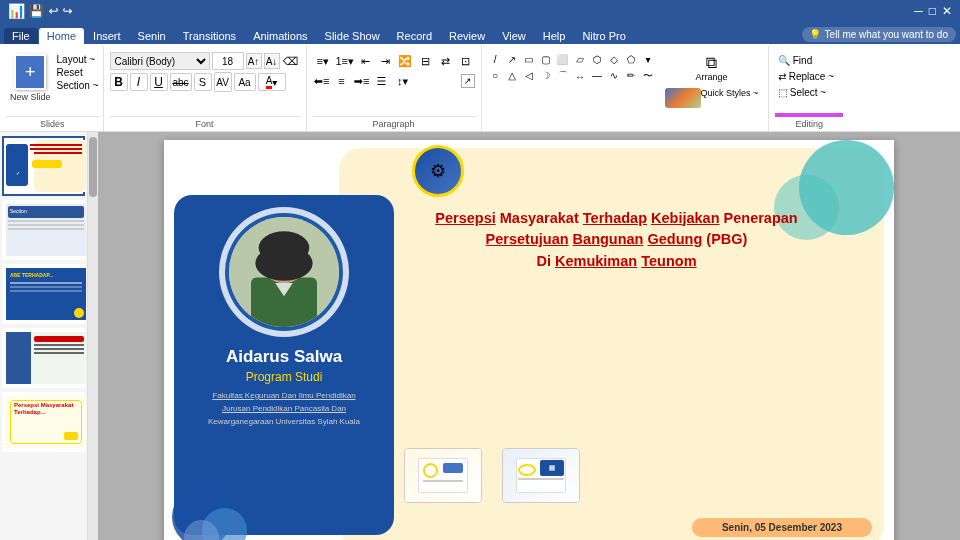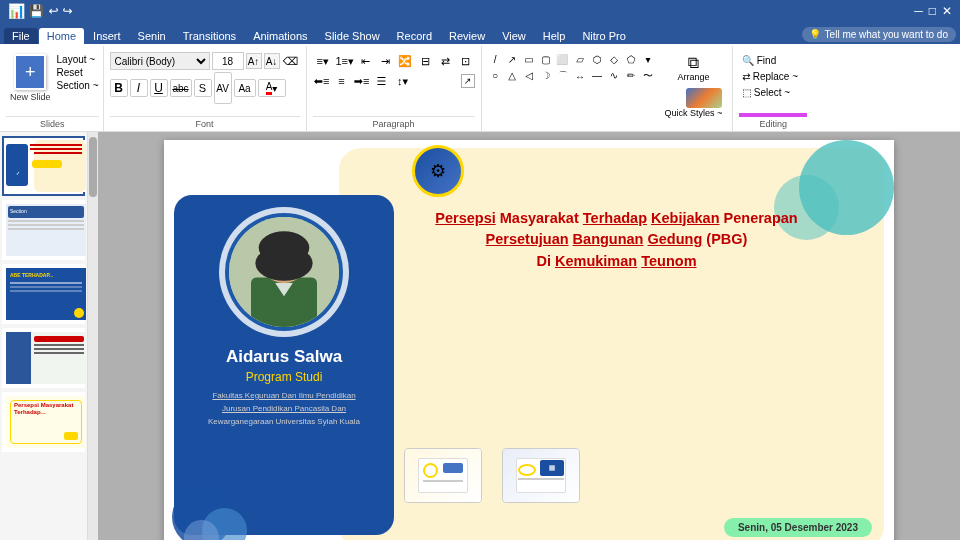--- a/index.html
+++ b/index.html
@@ -72,21 +72,21 @@
         <div style="width:16px; height:16px; font-size:10px; border:1px solid #ccc; background:#f5f5f5; cursor:pointer; display:flex; align-items:center; justify-content:center;">A↑</div>
         <div style="width:16px; height:16px; font-size:10px; border:1px solid #ccc; background:#f5f5f5; cursor:pointer; display:flex; align-items:center; justify-content:center;">A↓</div>
         <div style="width:18px; height:18px; font-size:11px; cursor:pointer; display:flex; align-items:center; justify-content:center;">⌫</div>
       </div>
       <div style="display:flex; gap:2px; align-items:center;">
         <div style="width:18px; height:18px; font-weight:bold; font-size:12px; border:1px solid #ccc; cursor:pointer; display:flex; align-items:center; justify-content:center; border-radius:2px;">B</div>
         <div style="width:18px; height:18px; font-style:italic; font-size:12px; border:1px solid #ccc; cursor:pointer; display:flex; align-items:center; justify-content:center; border-radius:2px;">I</div>
         <div style="width:18px; height:18px; text-decoration:underline; font-size:12px; border:1px solid #ccc; cursor:pointer; display:flex; align-items:center; justify-content:center; border-radius:2px;">U</div>
         <div style="width:22px; height:18px; font-size:10px; border:1px solid #ccc; cursor:pointer; display:flex; align-items:center; justify-content:center; border-radius:2px; text-decoration:line-through;">abc</div>
         <div style="width:18px; height:18px; font-size:11px; border:1px solid #ccc; cursor:pointer; display:flex; align-items:center; justify-content:center; border-radius:2px;">S</div>
-        <div style="width:18px; height:32px; font-size:10px; border:1px solid #ccc; cursor:pointer; display:flex; align-items:center; justify-content:center; border-radius:2px;">AV</div>
+        <div style="width:18px; height:20px; font-size:10px; border:1px solid #ccc; cursor:pointer; display:flex; align-items:center; justify-content:center; border-radius:2px;">AV</div>
         <div style="width:22px; height:18px; font-size:10px; border:1px solid #ccc; cursor:pointer; display:flex; align-items:center; justify-content:center; border-radius:2px;">Aa</div>
         <div style="width:28px; height:18px; font-size:10px; border:1px solid #ccc; cursor:pointer; display:flex; align-items:center; justify-content:center; border-radius:2px; position:relative;">
           <span style="border-bottom:3px solid red;">A</span>▾
         </div>
       </div>
     </div>
     <div style="font-size:9px; color:#555; text-align:center; border-top:1px solid #e0e0e0; padding-top:2px;">Font</div>
   </div>
 
   <div style="display:flex; flex-direction:column; border-right:1px solid #e0e0e0; padding:2px 6px; min-width:160px;">
@@ -137,21 +137,21 @@
         <div style="width:15px;height:15px;font-size:10px;display:flex;align-items:center;justify-content:center;cursor:pointer;border:1px solid transparent;">∿</div>
         <div style="width:15px;height:15px;font-size:10px;display:flex;align-items:center;justify-content:center;cursor:pointer;border:1px solid transparent;">✏</div>
         <div style="width:15px;height:15px;font-size:10px;display:flex;align-items:center;justify-content:center;cursor:pointer;border:1px solid transparent;">〜</div>
       </div>
 
       <div style="display:flex; flex-direction:column; gap:2px; min-width:55px;">
         <div style="display:flex; flex-direction:column; align-items:center; cursor:pointer; padding:2px 4px; border-radius:3px;">
           <div style="font-size:16px;">⧉</div>
           <span style="font-size:9px;">Arrange</span>
         </div>
-        <div style="display:flex; flex-direction:column; align-items:flex-end; cursor:pointer; padding:2px 4px; border-radius:3px;">
+        <div style="display:flex; flex-direction:row; align-items:flex-start; cursor:pointer; padding:2px 4px; border-radius:3px;">
           <div style="font-size:14px; width:36px; height:20px; background:linear-gradient(135deg,#4472c4,#ed7d31,#a9d18e); border-radius:3px;"></div>
           <span style="font-size:9px;">Quick Styles ~</span>
         </div>
       </div>
 
     </div>
   </div>
 
   <div style="display:flex; flex-direction:column; padding:2px 6px; min-width:80px;">
     <div style="flex:1; display:flex; flex-direction:column; gap:3px; padding-top:6px;">
@@ -319,18 +319,18 @@
               <div style="position:absolute; right:2px; top:2px; width:24px; height:16px; background:#1a4fa0; border-radius:2px; display:flex; align-items:center; justify-content:center;">
                 <span style="font-size:7px; color:#fff;">▦</span>
               </div>
               <div style="position:absolute; left:2px; top:6px; width:18px; height:12px; border-radius:50%; border:2px solid #ffd700;"></div>
               <div style="position:absolute; left:2px; top:20px; right:2px; height:2px; background:#ccc;"></div>
             </div>
           </div>
         </div>
       </div>
 
-      <div style="position:absolute; right:22px; bottom:18px; background:#86efac; color:#333; font-size:10px; font-weight:bold; padding:4px 14px; border-radius:12px;margin-left:12px;">Senin, 05 Desember 2023</div>
+      <div style="position:absolute; right:22px; bottom:18px; background:#fdba74; color:#333; font-size:10px; font-weight:bold; padding:4px 30px; border-radius:12px;margin-left:12px;">Senin, 05 Desember 2023</div>
 
     </div>
 
   </div>
 </div>
 
 </body></html>

